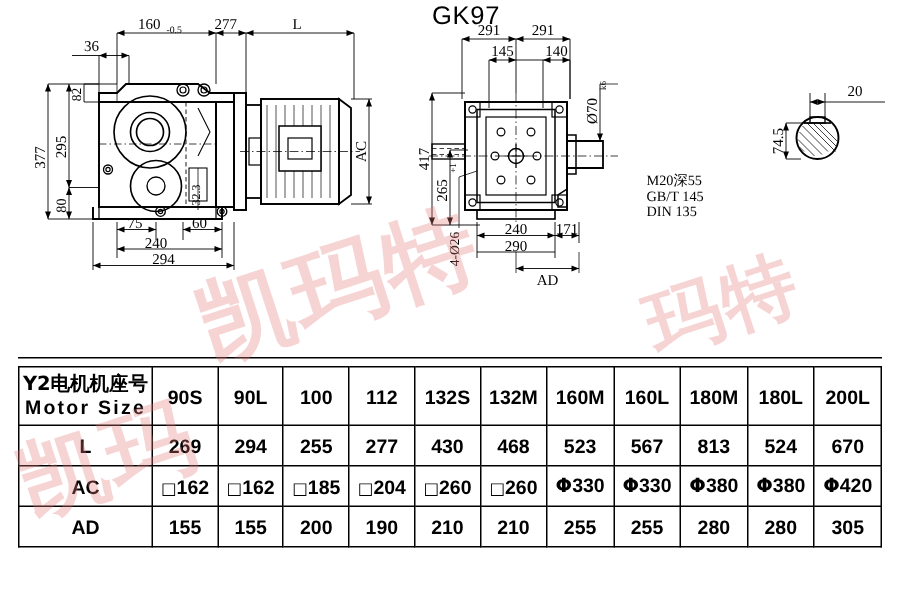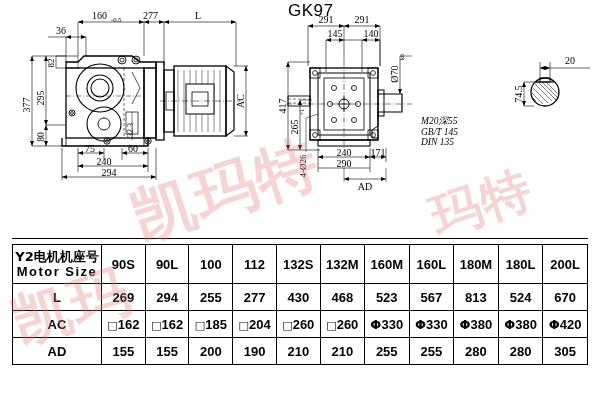--- a/index.html
+++ b/index.html
@@ -51,28 +51,27 @@
     top: 1px;
     font-size: 17px;
     font-family: "Liberation Sans", sans-serif;
     letter-spacing: 0.5px;
     z-index: 3;
   }
 
   
   #callout {
     position: absolute;
-    left: 421px;
+    left: 431px;
     top: 116px;
     font-family: "Liberation Serif", serif;
     font-size: 9.5px;
     line-height: 10.5px;
     z-index: 4;
     white-space: nowrap;
-    font-style: italic;
   }
   #callout div { padding: 0; margin: 0; }
 
   
   #spec-table {
     position: absolute;
     left: 12px;
     top: 244px;
     width: 576px;
     border-collapse: collapse;

